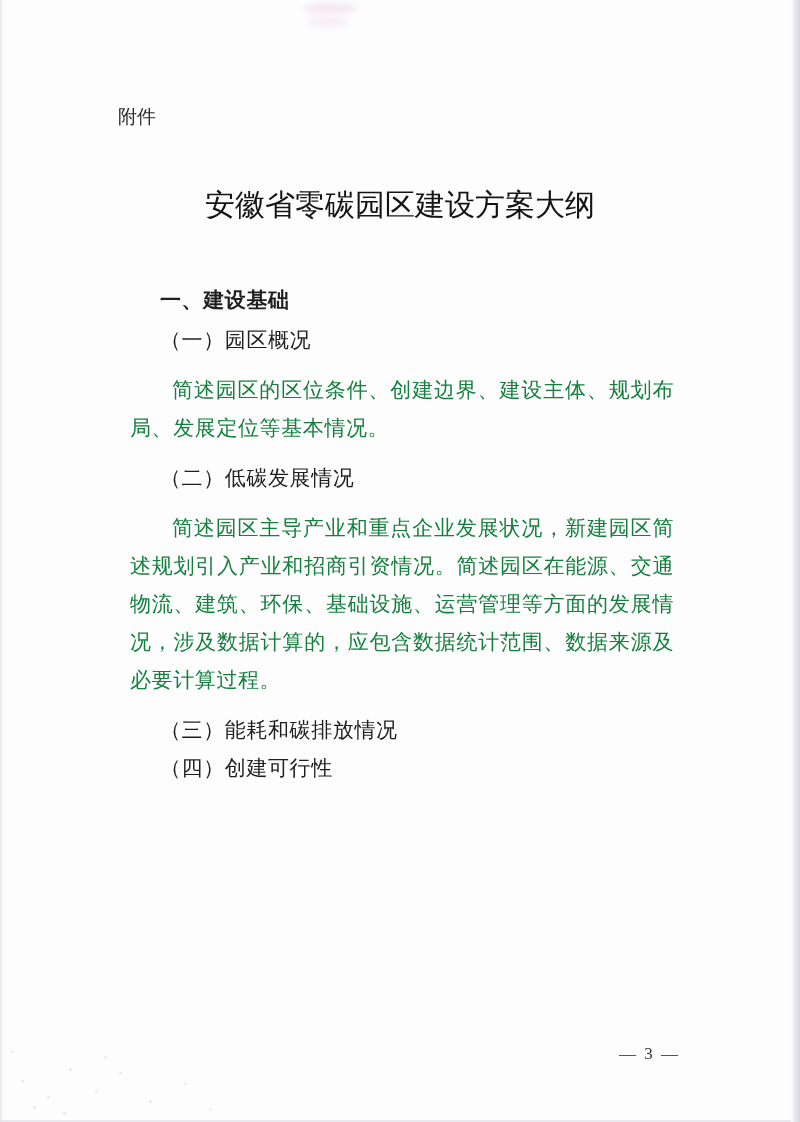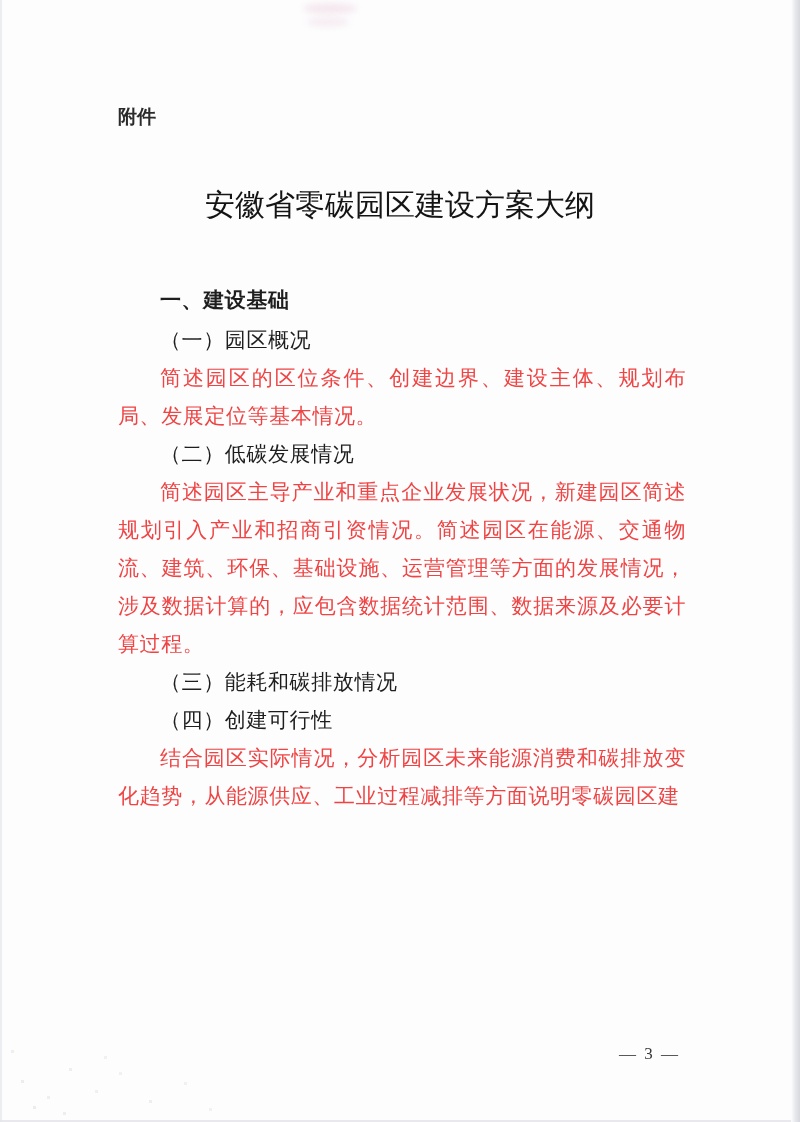--- a/index.html
+++ b/index.html
@@ -72,21 +72,21 @@
       12px -70px 0 1px #efeff3,
       185px -38px 0 1px #f1f1f5,
       105px -64px 0 1px #f0f0f4,
       210px -12px 0 1px #f1f1f5;
   }
   
   .attachment {
     position: absolute;
     left: 118px; top: 104px;
     font-family: "Liberation Sans", "DejaVu Sans", sans-serif;
-    font-weight: bold;
+    font-weight: normal;
     font-size: 19px;
     line-height: 26px;
     color: #2b2b2b;
   }
   .doc-title {
     position: absolute;
     left: 0; top: 186px;
     width: 100%;
     text-align: center;
     font-weight: normal;
@@ -107,24 +107,24 @@
     font-weight: bold;
     text-indent: 2em;
     color: #1e1e1e;
   }
   .h2 {
     font-weight: normal;
     text-indent: 2em;
     color: #1e1e1e;
   }
   .para {
-    margin: 0;
+    margin: 12px;
     text-indent: 2em;
     text-align: justify;
-    color: #ef4444;
+    color: #15803d;
   }
   .page-number {
     position: absolute;
     top: 1042px; right: 120px;
     font-size: 17px;
     line-height: 24px;
     letter-spacing: 2px;
     color: #3a3a3a;
     white-space: nowrap;
   }
@@ -146,18 +146,17 @@
   <div class="doc-title">安徽省零碳园区建设方案大纲</div>
 
   <div class="content">
     <div class="h1">一、建设基础</div>
     <div class="h2">（一）园区概况</div>
     <p class="para">简述园区的区位条件、创建边界、建设主体、规划布局、发展定位等基本情况。</p>
     <div class="h2">（二）低碳发展情况</div>
     <p class="para">简述园区主导产业和重点企业发展状况，新建园区简述规划引入产业和招商引资情况。简述园区在能源、交通物流、建筑、环保、基础设施、运营管理等方面的发展情况，涉及数据计算的，应包含数据统计范围、数据来源及必要计算过程。</p>
     <div class="h2">（三）能耗和碳排放情况</div>
     <div class="h2">（四）创建可行性</div>
-    <p class="para">结合园区实际情况，分析园区未来能源消费和碳排放变化趋势，从能源供应、工业过程减排等方面说明零碳园区建</p>
   </div>
 
   <div class="page-number">— 3 —</div>
 
 </div>
 
 </body></html>

